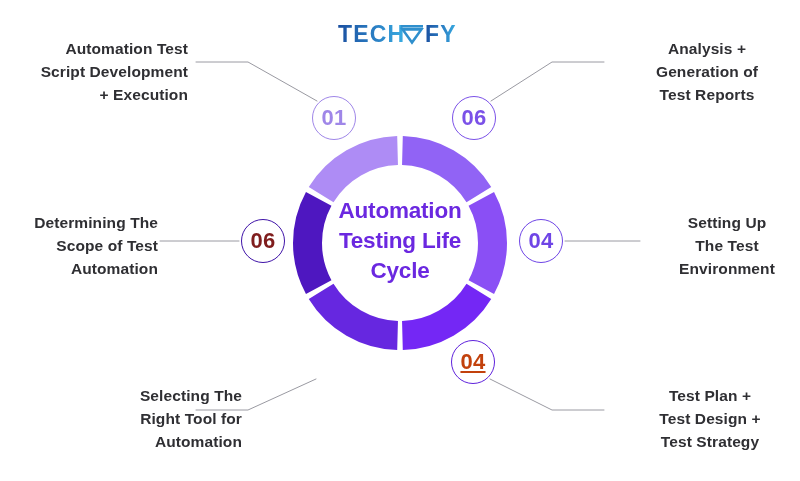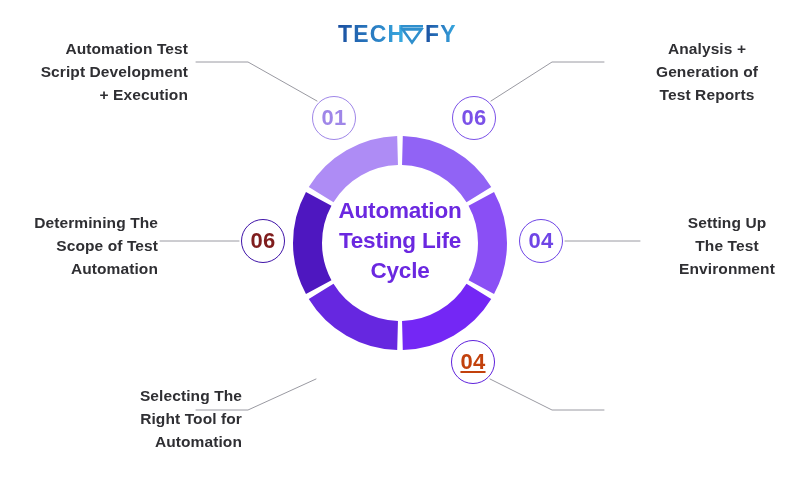--- a/index.html
+++ b/index.html
@@ -129,20 +129,23 @@
 
   <div class="label r" id="lbl-01">Automation Test
 Script Development
 + Execution</div>
   <div class="label l" id="lbl-02">Analysis +
 Generation of
 Test Reports</div>
   <div class="label l" id="lbl-03">Setting Up
 The Test
 Environment</div>
+  <div class="label l" id="lbl-04">Test Plan +
+Test Design +
+Test Strategy</div>
   <div class="label r" id="lbl-05">Selecting The
 Right Tool for
 Automation</div>
   <div class="label r" id="lbl-06">Determining The
 Scope of Test
 Automation</div>
 
 </div>
 
 </body></html>

